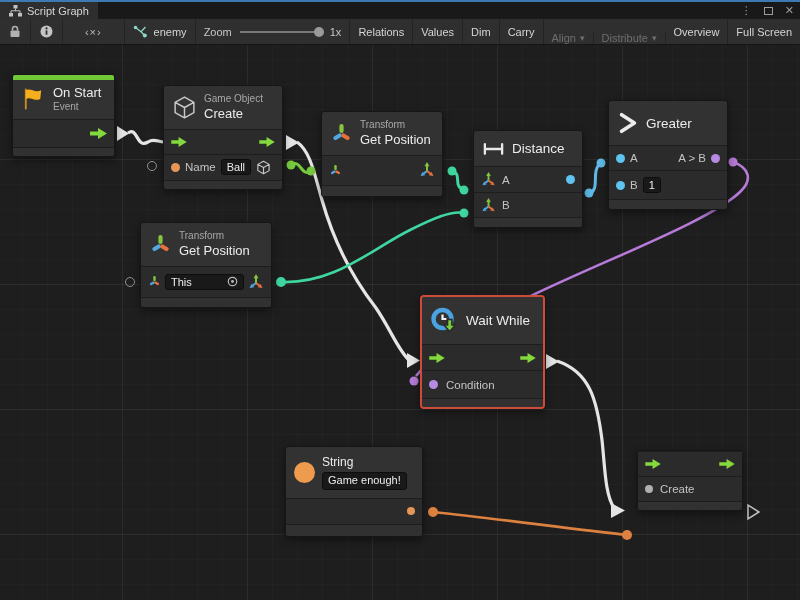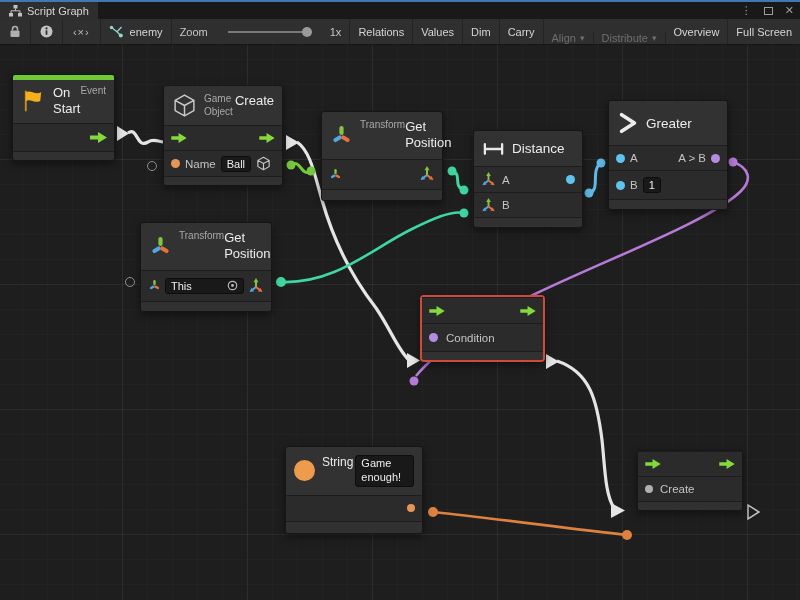--- a/index.html
+++ b/index.html
@@ -11,21 +11,21 @@
   .tabbar { position:absolute; top:2px; left:0; width:800px; height:17px; background:#191919; display:flex; align-items:stretch; z-index:10; }
   .tab { display:flex; align-items:center; gap:5px; padding:0 9px; background:#2e2e2e; color:#d6d6d6; font-size:11px; }
   .win-controls { position:absolute; right:6px; top:0; height:17px; display:flex; align-items:center; gap:12px; color:#9c9c9c; font-size:11px; }
   .win-box { width:9px; height:8px; border:1px solid #9c9c9c; display:inline-block; }
 
   .toolbar { position:absolute; top:19px; left:0; width:800px; height:26px; background:#2f2f2f; border-bottom:1px solid #161616; display:flex; align-items:stretch; font-size:11px; z-index:10; }
   .tcell { display:flex; align-items:center; justify-content:center; border-right:1px solid #232323; padding:0 8px; color:#d5d5d5; white-space:nowrap; }
   .tcell.icon-cell { padding:0 9px; }
   .tcell.disabled { color:#6e6e6e;margin-top:12px; }
   .chev { font-size:9px; margin-left:4px; }
-  .zoom-cell { flex:1; justify-content:center; gap:20px; color:#c7c7c7; }
+  .zoom-cell { flex:1; justify-content:center; gap:8px; color:#c7c7c7; }
   .zoom-track { width:82px; height:2px; background:#7a7a7a; position:relative; }
   .zoom-handle { position:absolute; right:-2px; top:-4px; width:10px; height:10px; border-radius:50%; background:#9a9a9a; }
   .code-glyph { letter-spacing:1px; color:#bdbdbd; }
 
   
   .canvas { position:absolute; top:45px; left:0; width:800px; height:555px;
     background-color:#1e1e1e;
     background-image:
       linear-gradient(rgba(255,255,255,0.045) 1px, transparent 1px),
       linear-gradient(90deg, rgba(255,255,255,0.045) 1px, transparent 1px),
@@ -35,21 +35,21 @@
     background-position:-3px -11px, -3px -11px, -3px -11px, -3px -11px;
   }
   .graph-layer { position:absolute; top:0; left:0; width:800px; height:600px; }
   .wires { position:absolute; top:0; left:0; }
 
   
   .node { position:absolute; background:#2b2b2b; border:1px solid #161616; border-radius:3px;
           box-shadow:0 3px 9px rgba(0,0,0,.45); font-size:12px; }
   .node.selected { border:2px solid #d04a3a; border-radius:4px; }
   .nheader { display:flex; align-items:center; gap:7px; padding:7px 8px; background:#323232; border-radius:3px 3px 0 0; }
-  .ntext { display:flex; line-height:1.25; }
+  .ntext { display:flex; flex-direction:column; line-height:1.25; }
   .ncat { font-size:10px; color:#a8a8a8; }
   .ntitle { font-size:13px; color:#ececec; }
   .ntitle.solo { font-size:13.5px; }
   .nrow { display:flex; align-items:center; gap:6px; padding:0 7px; border-top:1px solid #1d1d1d; background:#2b2b2b; min-height:25px; }
   .nfooter { height:9px; background:#313131; border-top:1px solid #1d1d1d; border-radius:0 0 3px 3px; }
   .spacer { flex:1; }
   .portdot { width:9px; height:9px; border-radius:50%; flex:none; }
   .plabel { color:#c3c3c3; font-size:11.5px; }
   .nfield { background:#191919; border:1px solid #0d0d0d; border-radius:3px; padding:1px 5px; color:#ededed; font-size:11px; display:inline-flex; align-items:center; gap:4px; }
   .ring { position:absolute; width:10px; height:10px; border:1.6px solid #8f8f8f; border-radius:50%; }
@@ -428,20 +428,30 @@
             <polygon points="1.5,14 6.2,13.3 3.4,10.1" fill="#52a7e0"></polygon>
             <path d="M8 9 L11.6 11.8" stroke="#e8703a" stroke-width="2"></path>
             <polygon points="14.5,14 9.8,13.3 12.6,10.1" fill="#e8703a"></polygon>
           </svg>
       </span>
     </div>
     <div class="nfooter" style="height:10px"></div>
   </div>
 
   <div class="node selected" style="left:420px; top:295px; width:125px;">
+    <div class="nheader" style="padding:9px 8px;">
+      <span class="arrow-span">
+        <svg width="29" height="29" viewBox="0 0 29 29">
+            <circle cx="12.5" cy="13" r="9" fill="none" stroke="#4aa3e0" stroke-width="4.4"></circle>
+            <path d="M12.5 8.5 V13 H16.5" fill="none" stroke="#f2f2f2" stroke-width="2.2"></path>
+            <path d="M17.5 13.5 v5.5 h-3.6 l5.8,6.5 5.8,-6.5 H21.9 v-5.5 z" fill="#7ccb3d" stroke="#2b2b2b" stroke-width="1.6"></path>
+          </svg>
+      </span>
+      <span class="ntitle solo">Wait While</span>
+    </div>
     <div class="nrow" style="justify-content:space-between; height:26px;">
       <span class="arrow-span">
           <svg width="16" height="10" viewBox="0 0 17 11">
             <path d="M0 3.5 h8 V0 l9 5.5 -9 5.5 V7.5 H0 z" fill="#84d93c"></path>
           </svg>
         </span>
       <span class="arrow-span">
           <svg width="16" height="10" viewBox="0 0 17 11">
             <path d="M0 3.5 h8 V0 l9 5.5 -9 5.5 V7.5 H0 z" fill="#84d93c"></path>
           </svg>

